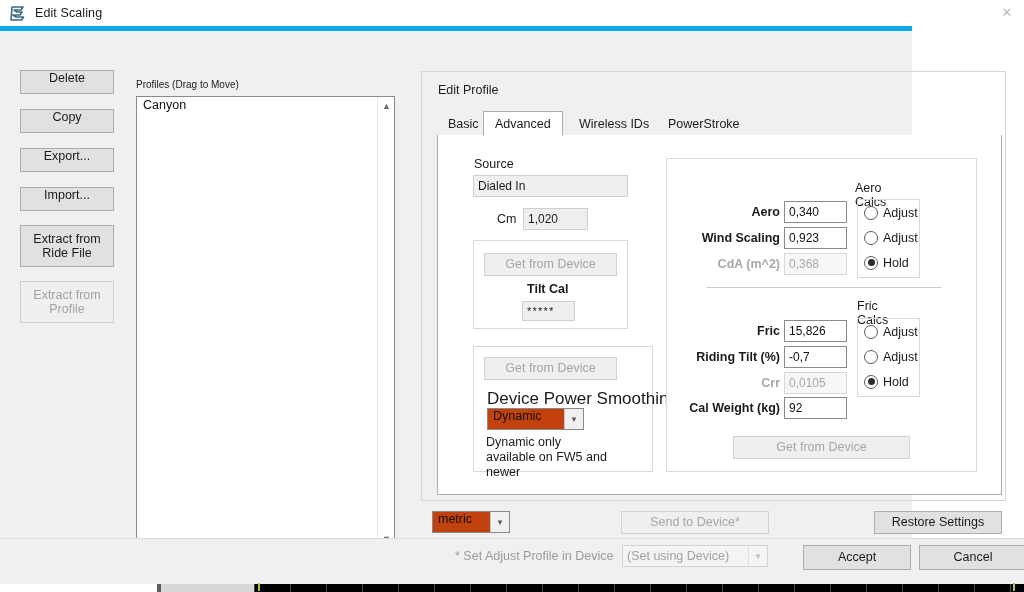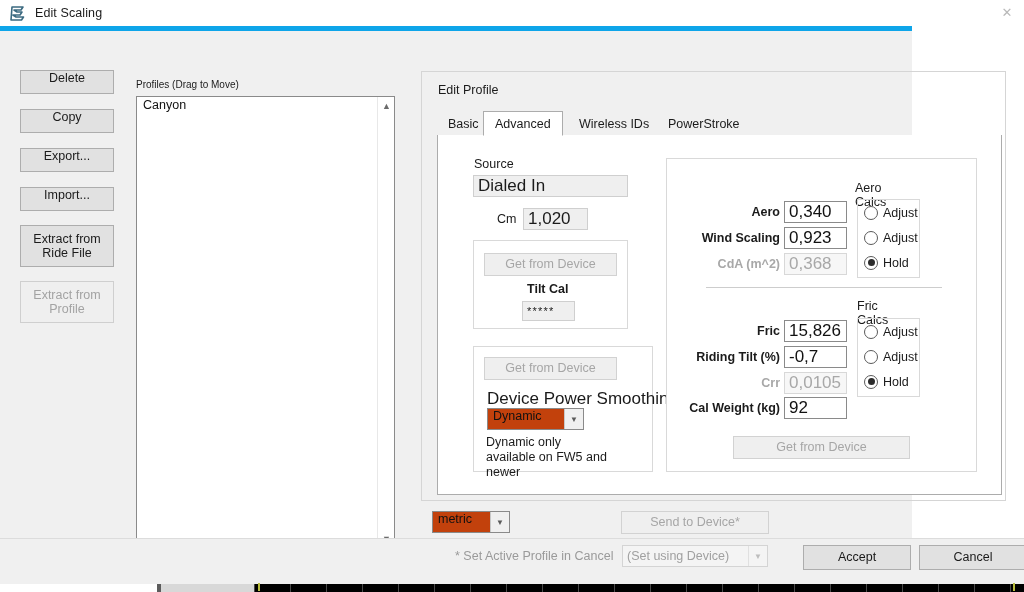--- a/index.html
+++ b/index.html
@@ -194,21 +194,21 @@
   .src-label {
     position: absolute;
     left: 474px; top: 126px;
     font-size: 12.5px;
   }
   .textbox {
     background: #ffffff;
     border: 1px solid #8a8a8a;
     box-sizing: border-box;
     font-family: "Liberation Sans", sans-serif;
-    font-size: 17px;
+    font-size: 12px;
     color: #111111;
     padding: 0 4px;
     line-height: 20px;
     height: 22px;
   }
   .textbox.ro {
     background: #efefef;
     border: 1px solid #cfcfcf;
     color: #1b1b1b;
   }
@@ -626,25 +626,26 @@
     </div>
   </div>
 
   <div class="gfd-btn gfd-fric">Get from Device</div>
 
   <div class="combo unit-combo">
     <span class="txt">metric</span>
     <span class="arw">▼</span>
   </div>
   <div class="send-btn">Send to Device*</div>
+  <div class="restore-btn">Restore Settings</div>
 
 </div>
 
 <div class="footer"></div>
-<div class="footer-note">* Set Active Profile in Cancel</div>
+<div class="footer-note">* Set Adjust Profile in Device</div>
 <div class="footer-combo">
   <span class="txt">(Set using Device)</span>
   <span class="arw">▼</span>
 </div>
 <div class="accept-btn">Accept</div>
 <div class="cancel-btn">Cancel</div>
 
 <div class="bg-strip">
   <div class="bg-taskbar"></div>
 </div>

